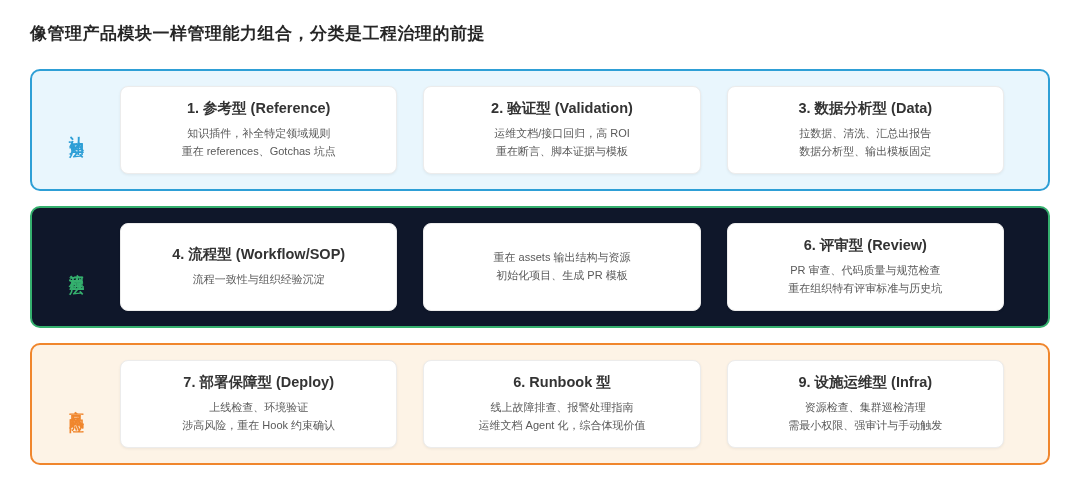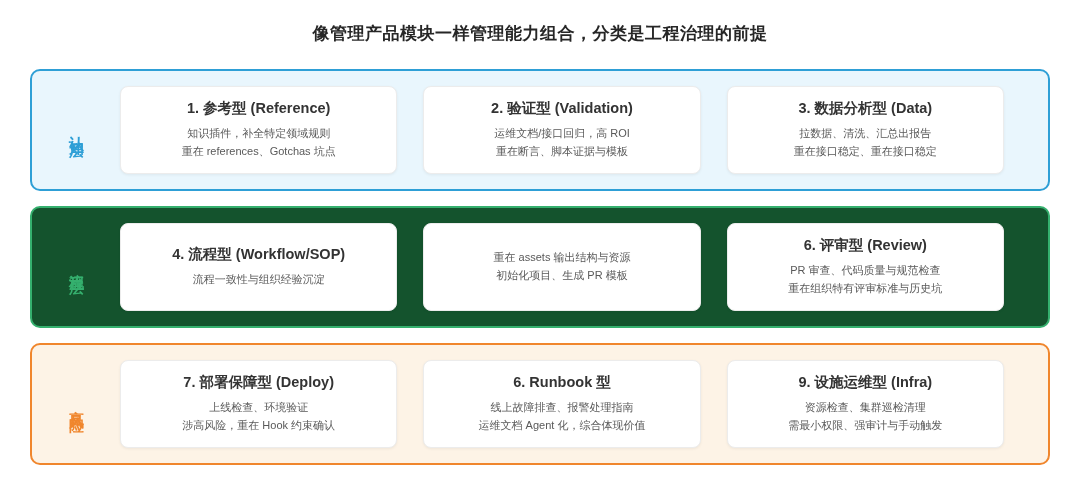--- a/index.html
+++ b/index.html
@@ -9,21 +9,21 @@
     background: #ffffff;
     font-family: "Liberation Sans", "DejaVu Sans", sans-serif;
     overflow: hidden;
   }
   .page {
     width: 1080px;
     height: 492px;
     padding: 22px 30px 0 30px;
   }
   .page-title {
-    text-align: center;
+    text-align: left;
     font-size: 17px;
     font-weight: bold;
     color: #262626;
     letter-spacing: 0.5px;
     margin-bottom: 24px;
   }
   .layer {
     display: flex;
     align-items: center;
     height: 122px;
@@ -91,26 +91,26 @@
         <div class="card-line">重在 references、Gotchas 坑点</div>
       </div>
       <div class="card">
         <div class="card-title">2. 验证型 (Validation)</div>
         <div class="card-line">运维文档/接口回归，高 ROI</div>
         <div class="card-line">重在断言、脚本证据与模板</div>
       </div>
       <div class="card">
         <div class="card-title">3. 数据分析型 (Data)</div>
         <div class="card-line">拉数据、清洗、汇总出报告</div>
-        <div class="card-line">重在接口稳定、重在接口稳定</div>
+        <div class="card-line">数据分析型、输出模板固定</div>
       </div>
     </div>
   </section>
 
-  <section class="layer" style="border-color: rgb(53, 176, 110); background-color: #14532d;">
+  <section class="layer" style="border-color: rgb(53, 176, 110); background-color: #0f172a;">
     <div class="layer-label" style="color: rgb(53, 176, 110);">流程层</div>
     <div class="card-row">
       <div class="card">
         <div class="card-title">4. 流程型 (Workflow/SOP)</div>
         <div class="card-line">流程一致性与组织经验沉淀</div>
       </div>
       <div class="card">
         <div class="card-line">重在 assets 输出结构与资源</div>
         <div class="card-line">初始化项目、生成 PR 模板</div>
       </div>

